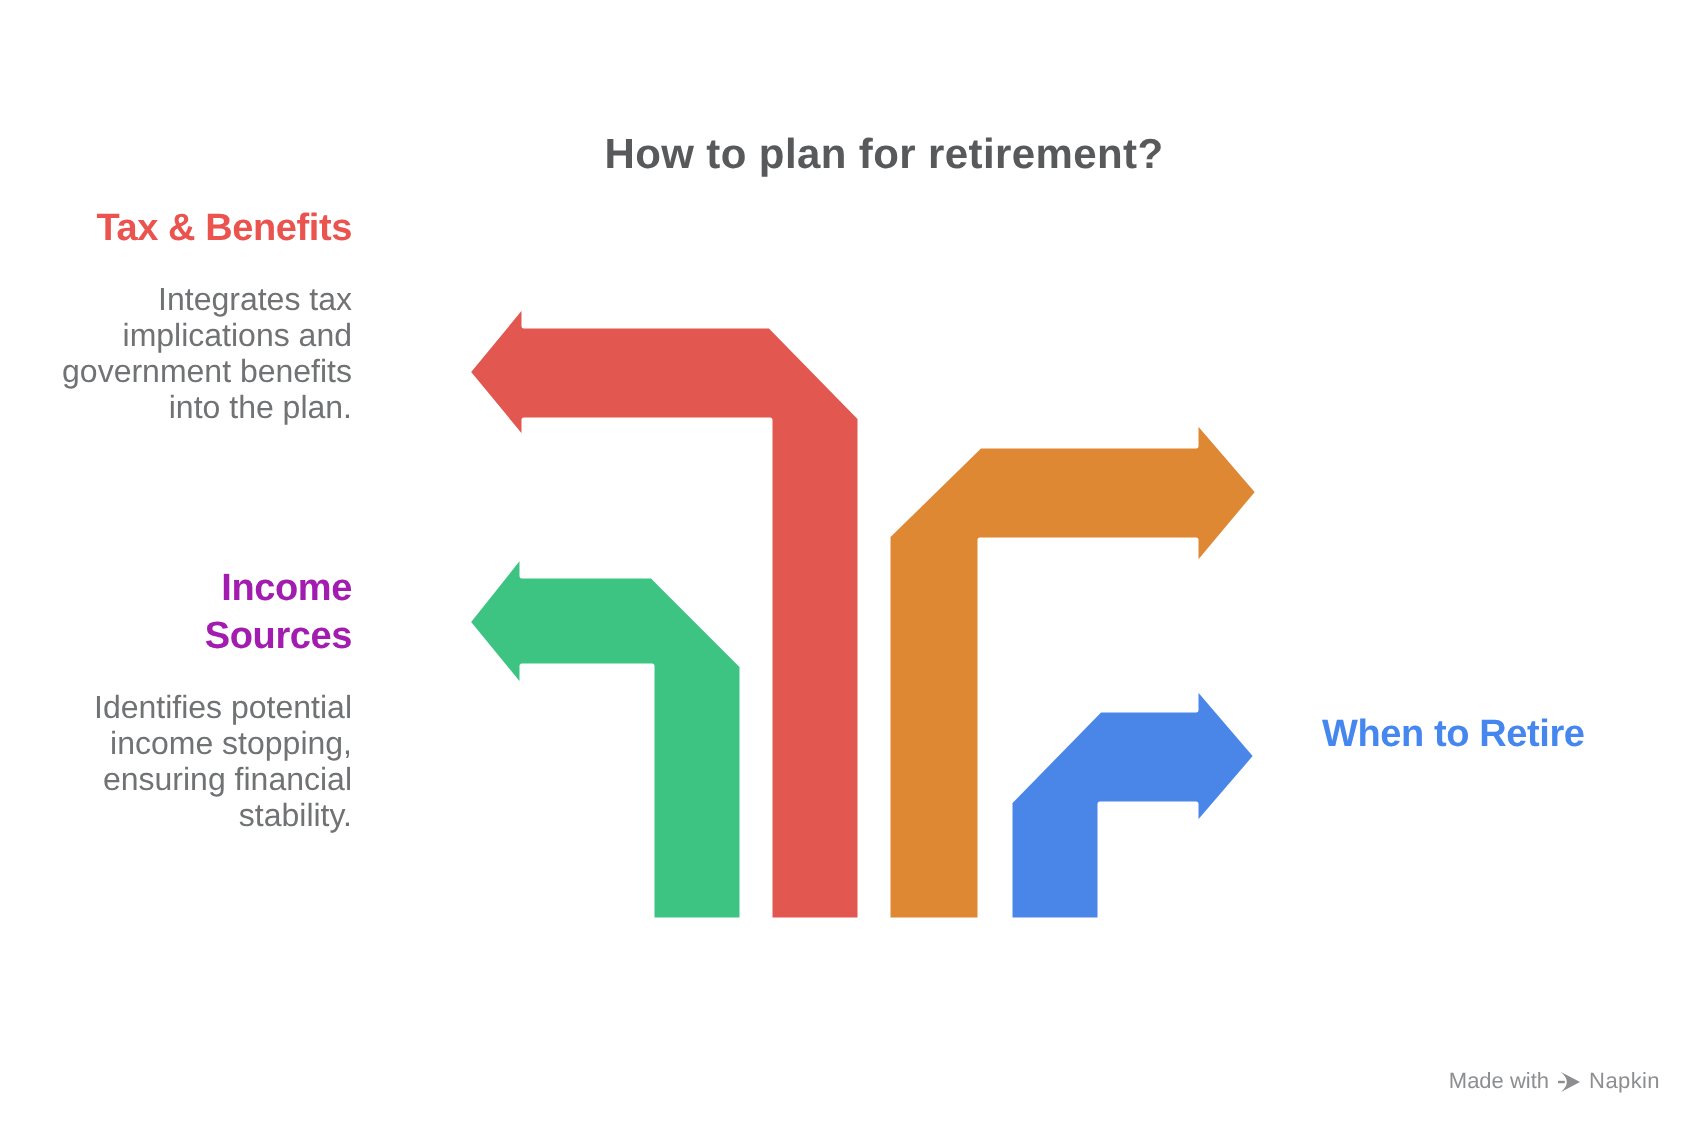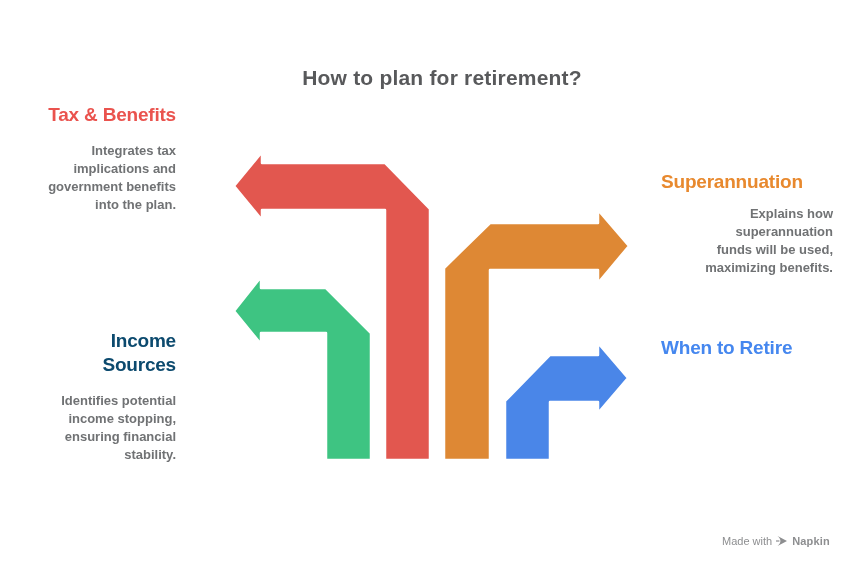--- a/index.html
+++ b/index.html
@@ -21,33 +21,33 @@
   .group{position:absolute;}
   .group.left{right:676px;width:176px;text-align:right;}
   .group.right{left:661px;width:172px;text-align:left;}
   .group h2{
     margin:0;font-size:19px;line-height:24px;font-weight:700;
     letter-spacing:-.2px;white-space:pre-line;
   }
   .group.left h2{margin-bottom:15px;}
   .group.right h2{margin-bottom:11px;}
   .desc{
-    font-size:13px;line-height:18px;font-weight:700;
+    font-size:16px;line-height:18px;font-weight:400;
     color:#707274;white-space:pre-line;text-align:right;
   }
   .tax-group{top:103px;}
   .income-group{top:283px;}
   .super-group{top:170px;}
-  .retire-group{top:336px;}
+  .retire-group{top:356px;}
   .watermark{
     position:absolute;top:535px;right:22px;
     display:flex;align-items:flex-start;gap:4px;
     font-size:11px;color:#8D8E90;
   }
-  .watermark .brand{font-weight:700;letter-spacing:.2px;}
+  .watermark .brand{font-weight:400;letter-spacing:.2px;}
   .napkin-icon{display:inline-block;width:12px;height:12px;}
 </style>
 </head>
 <body>
 
 <div class="canvas">
 
   <h1 class="title">How to plan for retirement?</h1>
 
   <svg class="arrows-svg" width="852" height="570" viewBox="0 0 852 570">
@@ -59,35 +59,28 @@
 
   <div class="group left tax-group">
     <h2 style="color: rgb(234, 83, 78);">Tax &amp; Benefits</h2>
     <div class="desc">Integrates tax
 implications and
 government benefits
 into the plan.</div>
   </div>
 
   <div class="group left income-group">
-    <h2 style="color: #0c4a6e; margin-top: 46px;">Income
+    <h2 style="color: #a21caf;">Income
 Sources</h2>
     <div class="desc">Identifies potential
 income stopping,
 ensuring financial
 stability.</div>
   </div>
 
-  <div class="group right super-group">
-    <h2 style="color: rgb(232, 137, 46);">Superannuation</h2>
-    <div class="desc">Explains how
-superannuation
-funds will be used,
-maximizing benefits.</div>
-  </div>
 
   <div class="group right retire-group">
     <h2 style="color: rgb(69, 135, 239);">When to Retire</h2>
   </div>
 
   <div class="watermark" style="color: rgb(141, 142, 144);">
     <span>Made with</span>
     <svg class="napkin-icon" viewBox="0 0 12 12">
       <path d="M1.5 1 L11 6 L1.5 11 C3.6 9.2 4.4 7.6 4.4 6 C4.4 4.4 3.6 2.8 1.5 1 Z" fill="currentColor"></path>
       <rect x="0" y="5.4" width="3.4" height="1.2" fill="currentColor"></rect>

